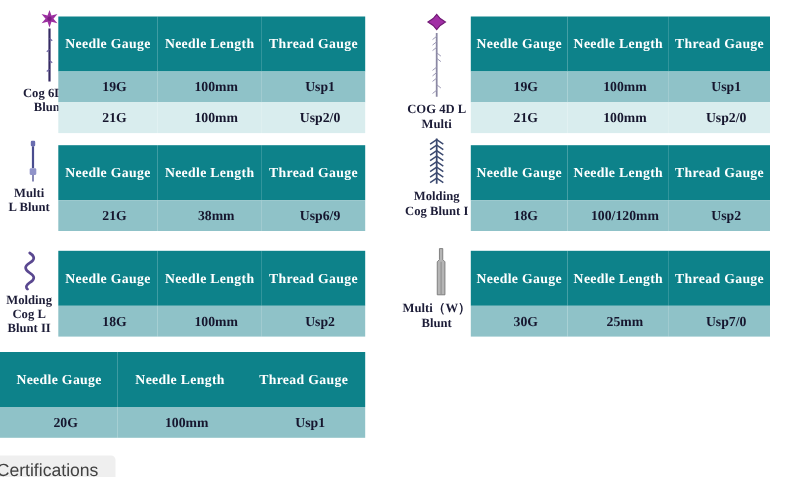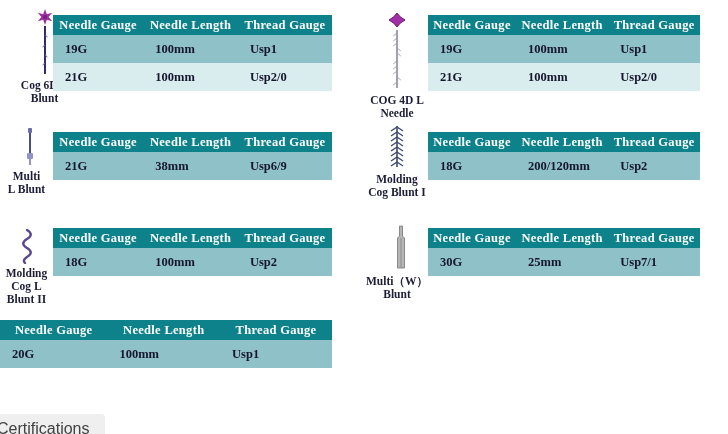--- a/index.html
+++ b/index.html
@@ -21,27 +21,27 @@
   .right .icon-col { width: 62px; }
   .label {
     font-size: 11.5px; font-weight: bold; color: #1d1d38;
     text-align: center; line-height: 13px; white-space: pre-line;
     margin-top: 3px; width: 70px;
   }
   table { border-collapse: collapse; table-layout: fixed; flex: 1; }
   th {
     background: var(--header_bg, #0d828a);
     color: var(--header_text, #ffffff);
-    font-size: 12.5px; font-weight: bold; height: 20px;
+    font-size: 12.5px; font-weight: bold; height: 50px;
     letter-spacing: 0.3px; text-align: center;
   }
   td {
     font-size: 12.5px; font-weight: bold;
     color: var(--cell_text, #16162e);
-    text-align: left; height: 28px; padding-left: 12px;
+    text-align: center; height: 28px; padding-left: 12px;
   }
   tr.r0 td { background: var(--row_medium, #8fc2c8); }
   tr.r1 td { background: var(--row_light, #d9edee); }
 
   .g1 { top: 15px; }  .g1 .icon-col { margin-top: -7px; padding-left: 36px; }
   .g2 { top: 15px; }  .g2 .icon-col { margin-top: -4px; }
   .g3 { top: 132px; } .g3 .icon-col { margin-top: -5px; }
   .g4 { top: 132px; } .g4 .icon-col { margin-top: -8px; }
   .g5 { top: 228px; } .g5 .icon-col { margin-top: 0; }
   .g6 { top: 228px; } .g6 .icon-col { margin-top: -4px; }
@@ -106,21 +106,21 @@
       <line x1="13" y1="32" x2="9.2" y2="35" stroke="#9a97b3" stroke-width="0.9"></line>
       <line x1="13" y1="37" x2="16.8" y2="40" stroke="#9a97b3" stroke-width="0.9"></line>
       <line x1="13" y1="42" x2="16.8" y2="45" stroke="#9a97b3" stroke-width="0.9"></line>
       <line x1="13" y1="50" x2="9.2" y2="53" stroke="#9a97b3" stroke-width="0.9"></line>
       <line x1="13" y1="55" x2="9.2" y2="58" stroke="#9a97b3" stroke-width="0.9"></line>
       <line x1="13" y1="60" x2="9.2" y2="63" stroke="#9a97b3" stroke-width="0.9"></line>
       <line x1="13" y1="66" x2="16.8" y2="69" stroke="#9a97b3" stroke-width="0.9"></line>
       <line x1="13" y1="71" x2="9.2" y2="74" stroke="#9a97b3" stroke-width="0.9"></line>
     </svg>
     <div class="label">COG 4D L
-Needle</div>
+Multi</div>
   </div>
   <table>
     <thead>
         <tr>
       <th>Needle Gauge</th>
       <th>Needle Length</th>
       <th>Thread Gauge</th>
     </tr>
       </thead>
     <tbody>
@@ -187,21 +187,21 @@
     <thead>
         <tr>
       <th>Needle Gauge</th>
       <th>Needle Length</th>
       <th>Thread Gauge</th>
     </tr>
       </thead>
     <tbody>
       <tr class="r0">
         <td>18G</td>
-        <td>200/120mm</td>
+        <td>100/120mm</td>
         <td>Usp2</td>
       </tr>
     </tbody>
   </table>
 </div>
 
 <div class="group left g5">
   <div class="icon-col">
     <svg width="16" height="36" viewBox="0 0 16 36">
       <path d="M8,2 c5,3 5,6 0,9 c-5,3 -5,6 0,9 c5,3 5,6 0,9 c-3,2 -4,4 -2,6" stroke="#5a4890" stroke-width="2.4" fill="none" stroke-linecap="round"></path>
@@ -242,21 +242,21 @@
         <tr>
       <th>Needle Gauge</th>
       <th>Needle Length</th>
       <th>Thread Gauge</th>
     </tr>
       </thead>
     <tbody>
       <tr class="r0">
         <td>30G</td>
         <td>25mm</td>
-        <td>Usp7/1</td>
+        <td>Usp7/0</td>
       </tr>
     </tbody>
   </table>
 </div>
 
 <div class="group left g7">
   <table>
     <thead>
         <tr>
       <th>Needle Gauge</th>

